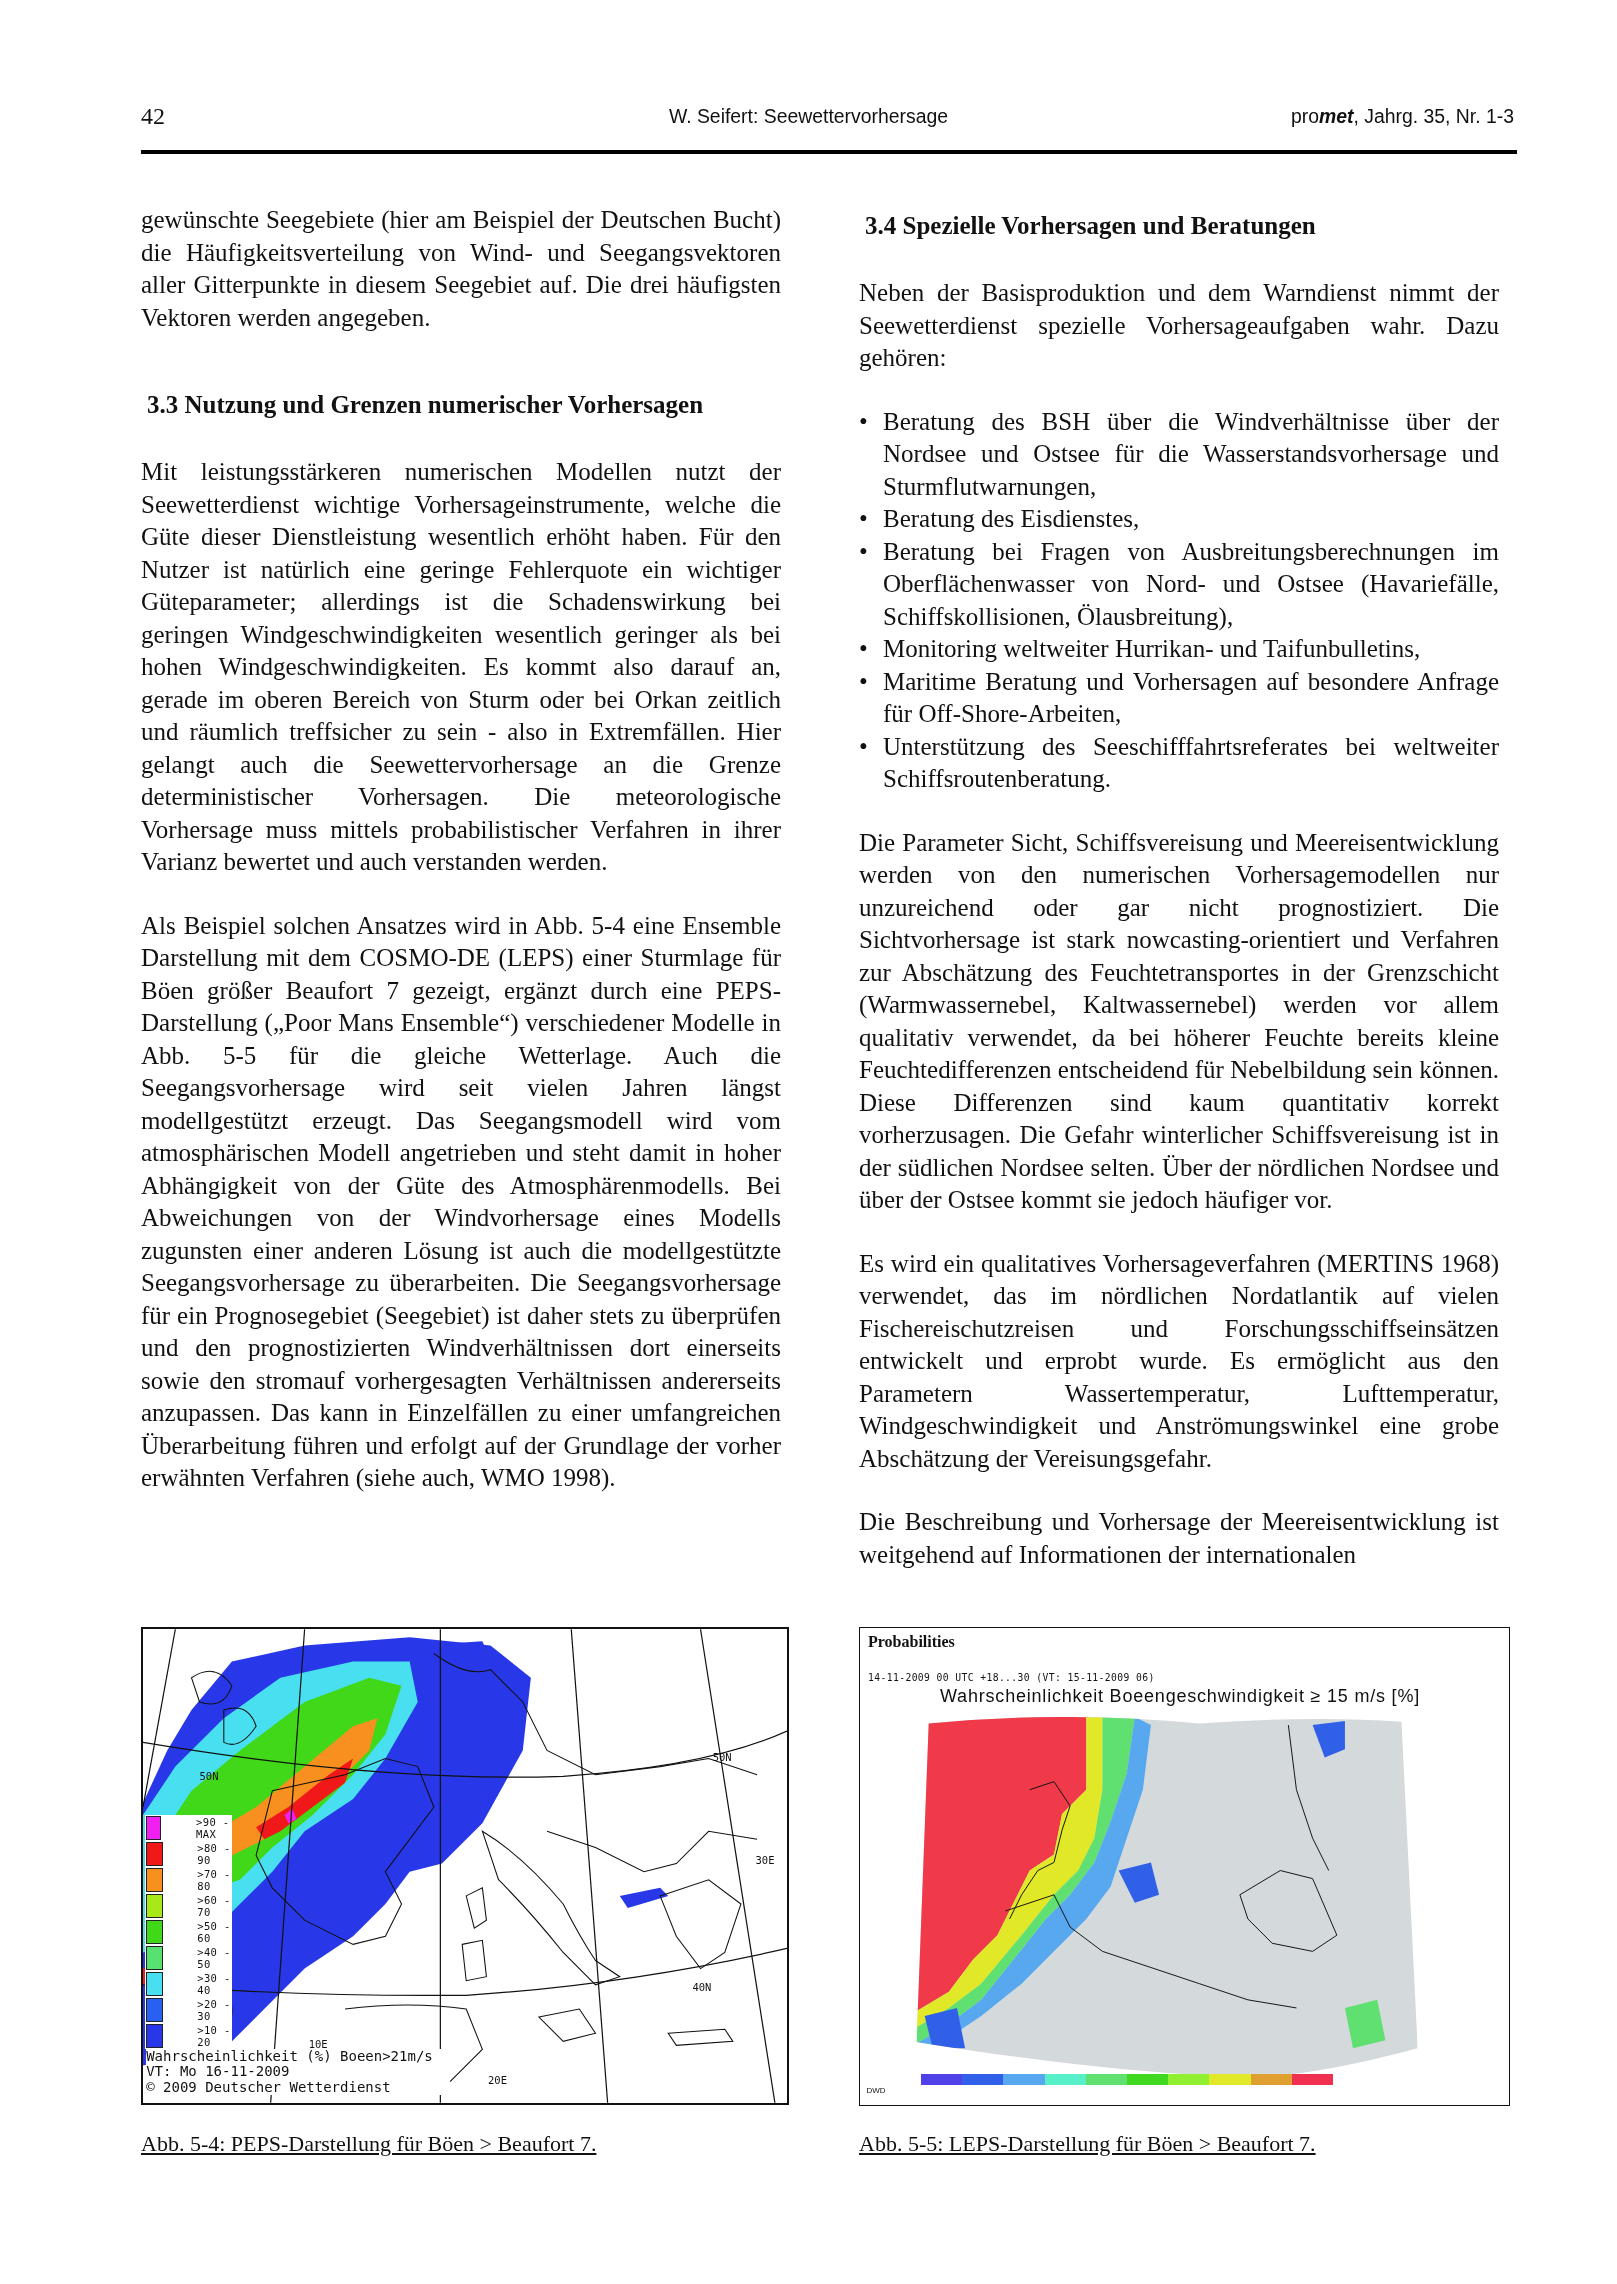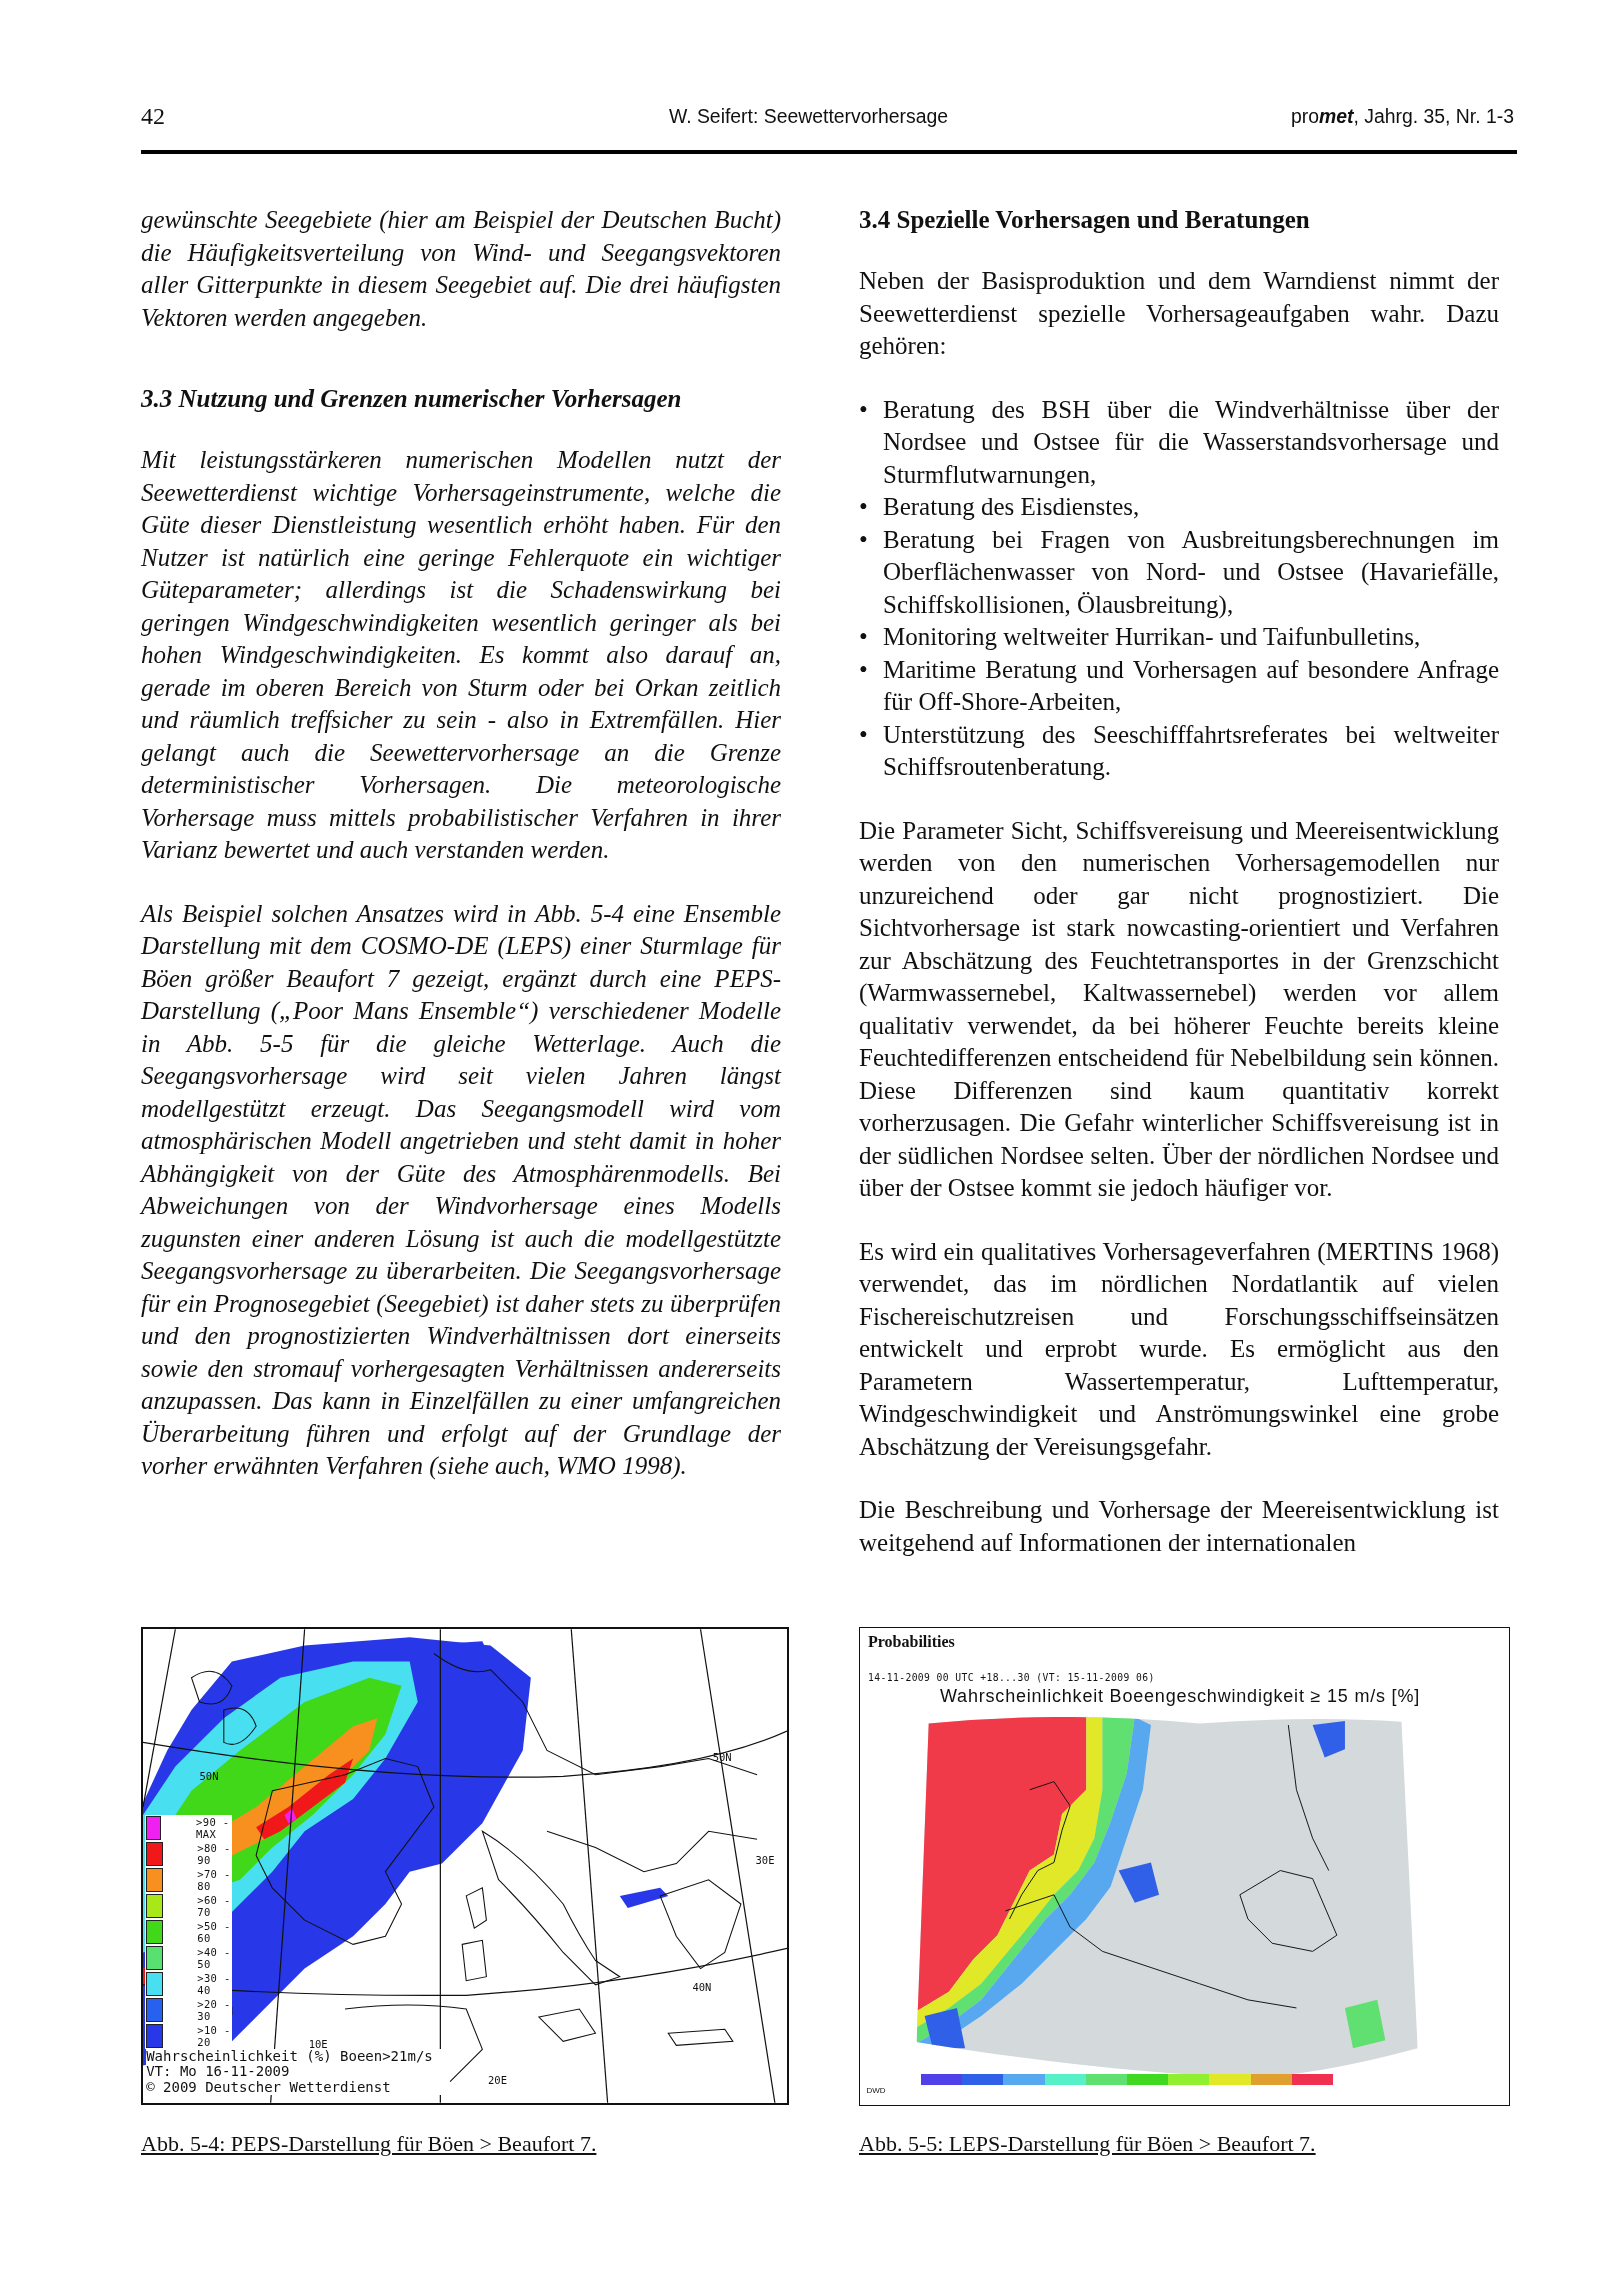--- a/index.html
+++ b/index.html
@@ -10,24 +10,24 @@
 
     
     #page-number { position: absolute; left: 141px; top: 103px; font-size: 24px; }
     #running-title { position: absolute; left: 0; width: 1617px; top: 105px; text-align: center; font-size: 19.4px; }
     #journal-ref { position: absolute; right: 103px; top: 105px; font-size: 19.4px; }
     #journal-ref i { font-weight: bold; font-style: italic; }
     #header-rule { position: absolute; left: 141px; top: 150px; width: 1376px; height: 4px; background: #000; }
 
     
     .col { position: absolute; top: 204px; width: 640px; font-size: 25px; line-height: 32.5px; text-align: justify; hyphens: manual; }
-    #col-left { left: 141px; font-style: italic; }
+    #col-left { left: 141px; }
     #col-right { left: 859px; }
     .col p { margin: 0; }
-    .col h2 { margin: 0; font-size: 25px; font-weight: bold; line-height: 32px; }
+    .col h2 { margin: 6px; font-size: 25px; font-weight: bold; line-height: 32px; }
     .gap { height: 49px; }
     .col ul { list-style: none; margin: 0; padding: 0; }
     .col li { position: relative; padding-left: 24px; }
     .col li .bullet { position: absolute; left: 0; top: 0; }
 
     
     .figure { position: absolute; border: 2.4px solid #111; background: #fff; overflow: hidden; }
     #fig-left { left: 141px; top: 1627px; width: 644px; height: 474px; }
     #fig-right { left: 859px; top: 1627px; width: 649px; height: 477px; border-width: 1.6px; }
 

